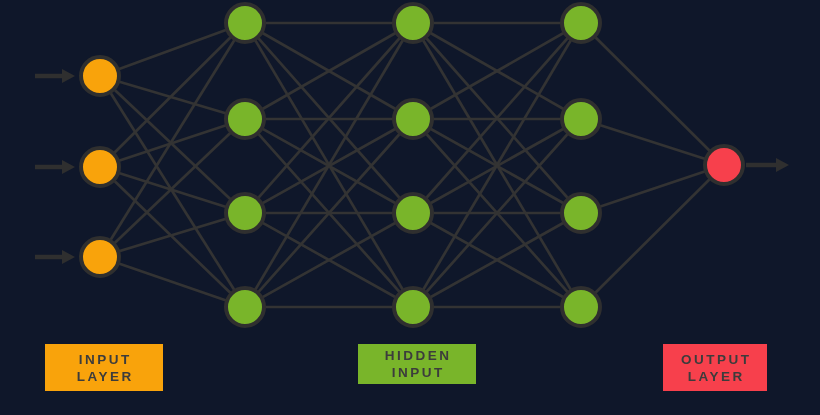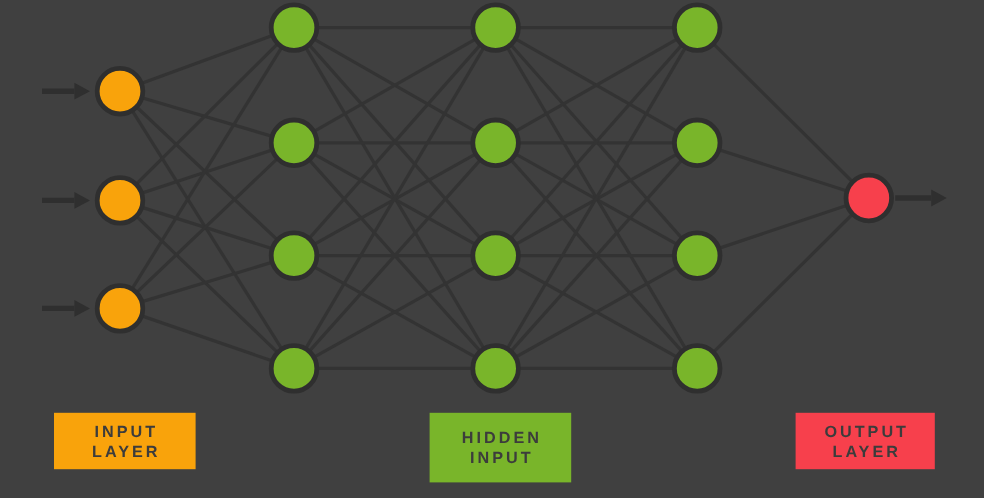--- a/index.html
+++ b/index.html
@@ -1,17 +1,17 @@
 <!DOCTYPE html>
 <html><head>
 <meta charset="utf-8">
 <style>
   html,body{margin:0;padding:0;background:#ffffff;}
   body{font-family:"Liberation Sans", sans-serif;}
-  .canvas{position:relative;width:820px;height:415px;background:#404040;overflow:hidden;}
+  .canvas{position:relative;width:820px;height:415px;background:#0f172a;overflow:hidden;}
   .net-svg{position:absolute;left:0;top:0;width:820px;height:415px;display:block;}
   .layer-label{
     position:absolute;
     display:flex;flex-direction:column;align-items:center;justify-content:center;
     font-weight:bold;font-size:13.5px;line-height:17px;
     letter-spacing:2.5px;padding-left:2.5px;box-sizing:border-box;
     text-align:center;user-select:none;
   }
   .layer-label span{display:block;}
 </style>
@@ -92,22 +92,22 @@
       <circle cx="581" cy="213" r="19" fill="#79B52A" stroke="#2F2F2F" stroke-width="4"></circle>
       <circle cx="581" cy="307" r="19" fill="#79B52A" stroke="#2F2F2F" stroke-width="4"></circle>
       <circle cx="724" cy="165" r="19" fill="#F7404C" stroke="#2F2F2F" stroke-width="4"></circle>
     </svg>
 
   <div class="layer-label" style="left: 45px; top: 344px; width: 118px; height: 47px; background: rgb(249, 163, 11); color: rgb(60, 60, 60);">
     <span>INPUT</span>
     <span>LAYER</span>
   </div>
 
-  <div class="layer-label" style="left: 358px; top: 344px; width: 118px; height: 58px; background: rgb(121, 181, 42); color: rgb(60, 60, 60);">
+  <div class="layer-label" style="left: 358px; top: 344px; width: 118px; height: 40px; background: rgb(121, 181, 42); color: rgb(60, 60, 60);">
     <span>HIDDEN</span>
     <span>INPUT</span>
   </div>
 
-  <div class="layer-label" style="left: 663px; top: 344px; width: 116px; height: 47px; background: rgb(247, 64, 76); color: rgb(60, 60, 60);">
+  <div class="layer-label" style="left: 663px; top: 344px; width: 104px; height: 47px; background: rgb(247, 64, 76); color: rgb(60, 60, 60);">
     <span>OUTPUT</span>
     <span>LAYER</span>
   </div>
 </div>
 
 </body></html>

